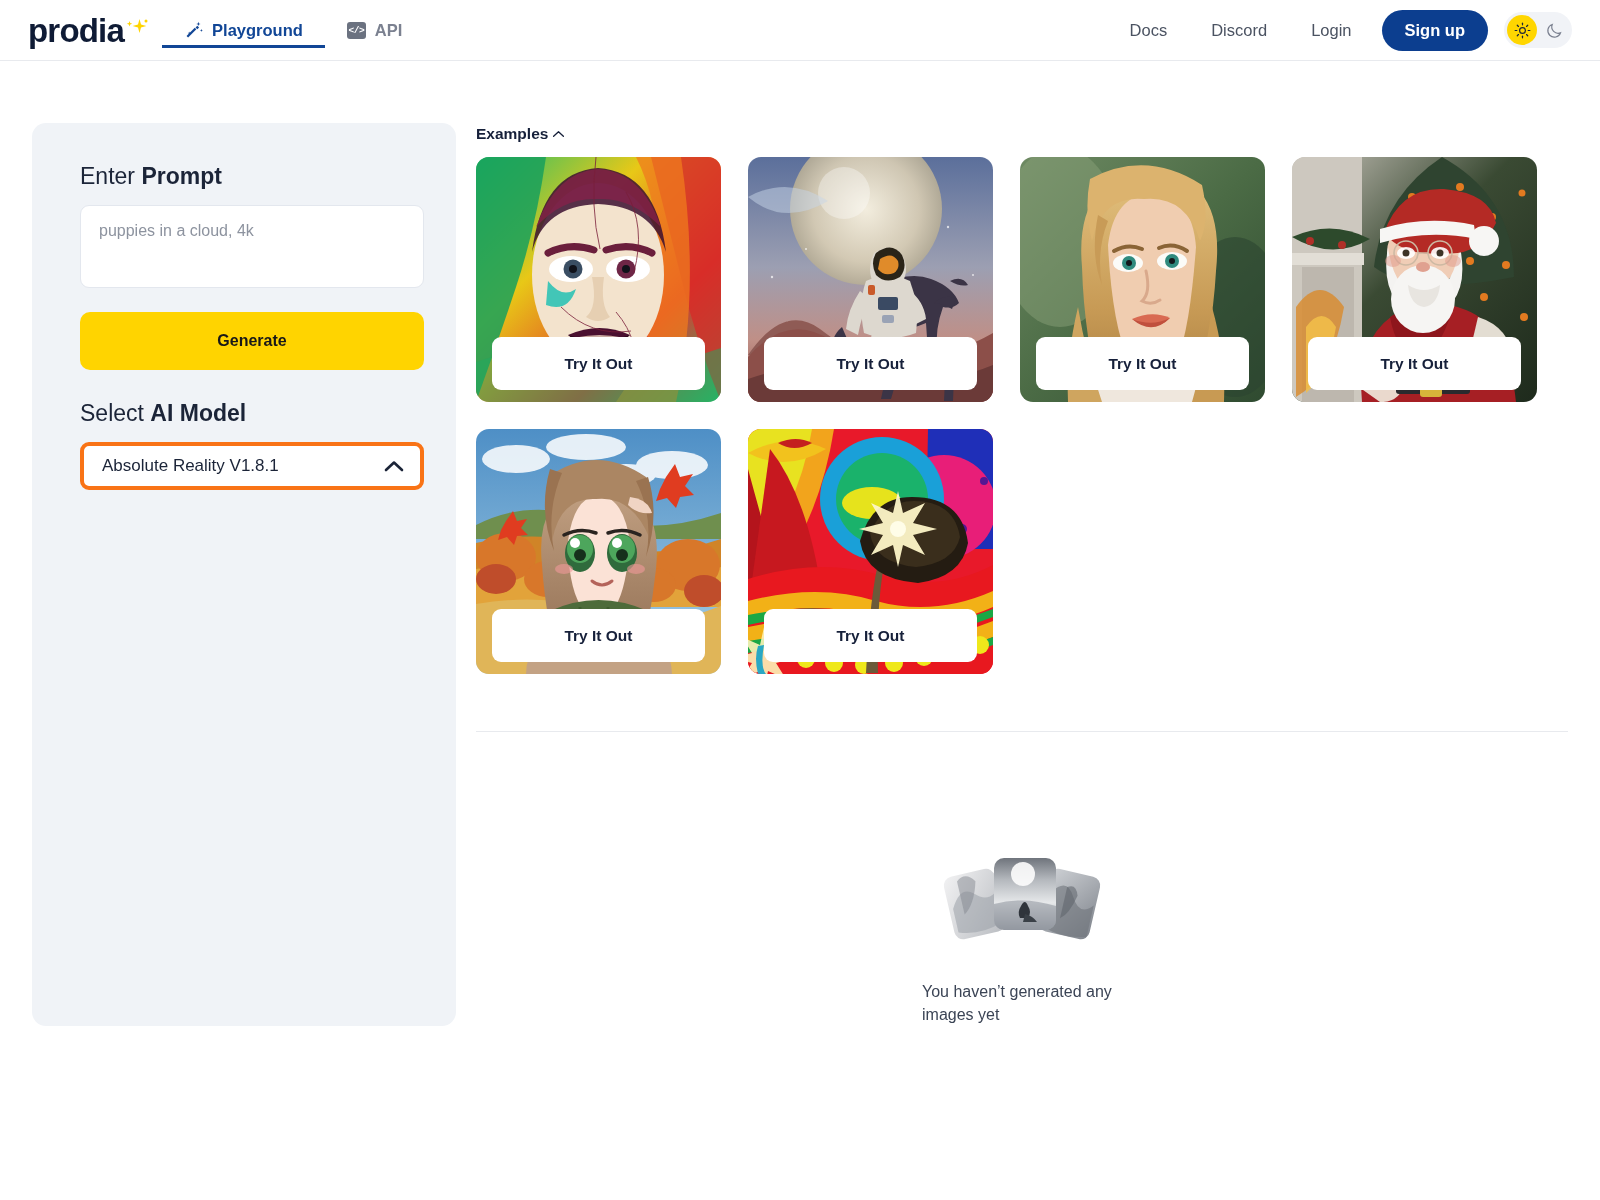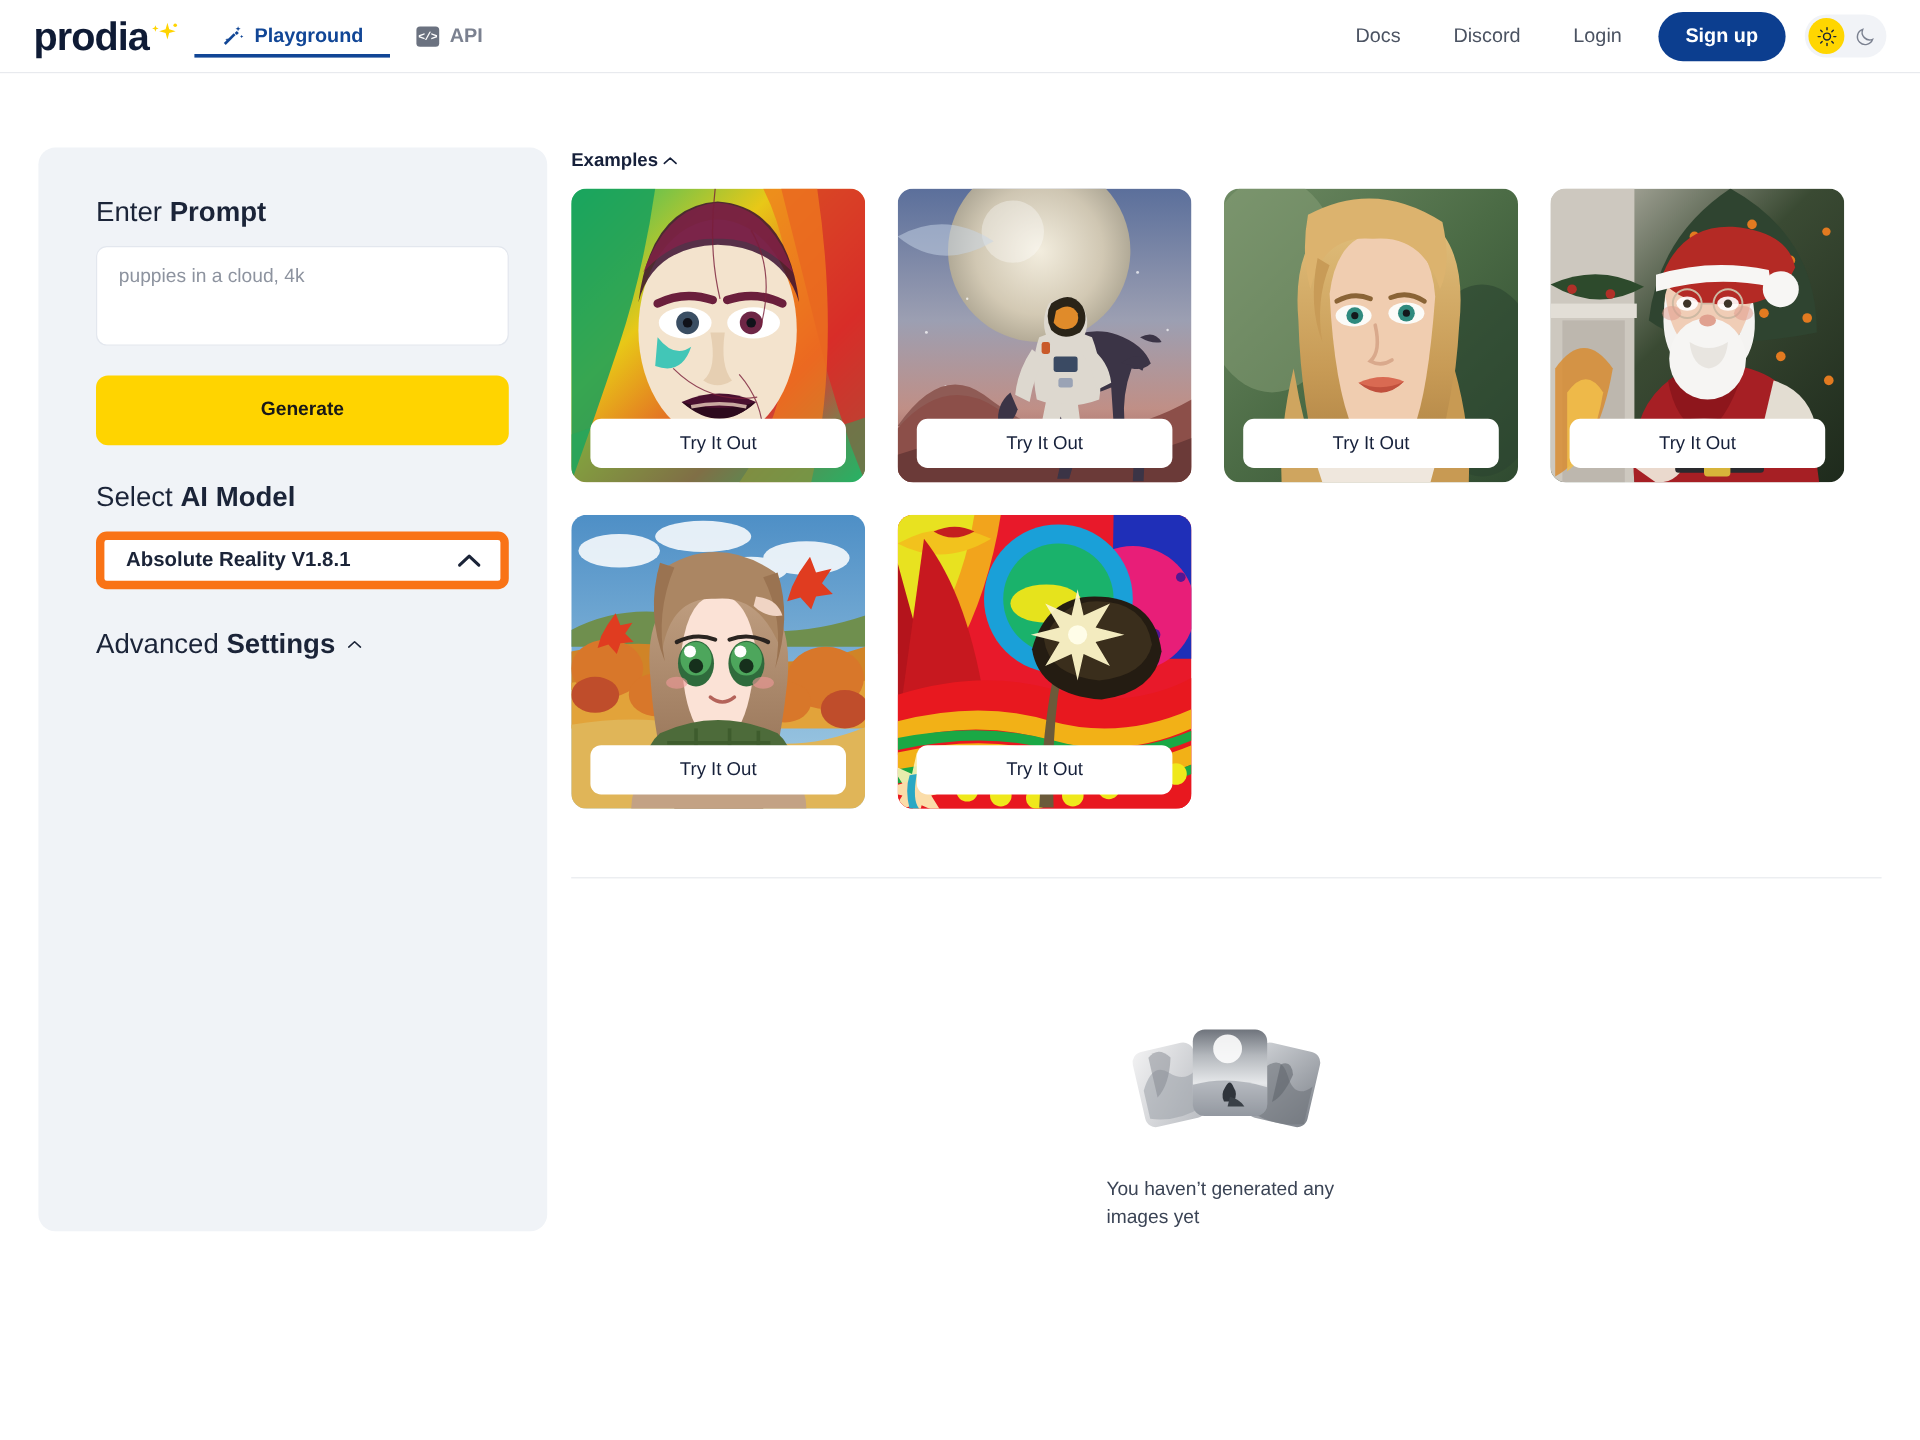--- a/index.html
+++ b/index.html
@@ -165,30 +165,29 @@
     cursor: pointer;
     font-family: "Liberation Sans", sans-serif;
   }
 
   .section-gap { margin-top: 30px; }
 
   .select-box {
     width: 100%;
     height: 48px;
     background: #ffffff;
-    border: 7px solid #f97316;
+    border: 4px solid #f97316;
     border-radius: 9px;
     display: flex;
     align-items: center;
     justify-content: space-between;
     padding: 0 16px 0 18px;
     font-size: 17px;
     color: #1b2438;
     cursor: pointer;
-    font-weight: bold;
   }
   .chev-up-big { width: 20px; height: 12px; }
 
   .adv-row {
     margin-top: 32px;
     display: flex;
     align-items: center;
     gap: 10px;
     font-size: 23px;
     color: #1b2438;
@@ -222,28 +221,28 @@
     border-radius: 13px;
     position: relative;
     overflow: hidden;
     cursor: pointer;
   }
   .ex-art { position: absolute; inset: 0; }
   .try-btn {
     position: absolute;
     left: 16px; right: 16px;
     bottom: 12px;
-    height: 41px;
+    height: 53px;
     background: #ffffff;
     border-radius: 9px;
     display: flex;
     align-items: center;
     justify-content: center;
     font-size: 15.5px;
-    font-weight: 400;
+    font-weight: 700;
     color: #16203a;
     border: none;
     cursor: pointer;
     font-family: "Liberation Sans", sans-serif;
   }
 
   .divider {
     margin-top: 57px;
     height: 1px;
     background: #e8eaee;
@@ -352,26 +351,20 @@
     <div class="field-label section-gap">
       <span>Select </span><b>AI Model</b>
     </div>
     <div class="select-box">
       <span>Absolute Reality V1.8.1</span>
       <svg class="chev-up-big" viewBox="0 0 20 12">
         <path d="M2 10 L10 2.5 L18 10" fill="none" stroke="#1b2438" stroke-width="2.6" stroke-linecap="round" stroke-linejoin="round"></path>
       </svg>
     </div>
 
-    <div class="adv-row">
-      <span><span>Advanced </span><b>Settings</b></span>
-      <svg class="chev-sm" viewBox="0 0 14 9">
-        <path d="M1.5 7 L7 2 L12.5 7" fill="none" stroke="#1b2438" stroke-width="1.5" stroke-linecap="round" stroke-linejoin="round"></path>
-      </svg>
-    </div>
   </div>
 
   <div class="main">
 
     <div class="examples-head">
       <span>Examples</span>
       <svg width="13" height="8" viewBox="0 0 14 9">
         <path d="M1.5 7 L7 2 L12.5 7" fill="none" stroke="#16203a" stroke-width="1.5" stroke-linecap="round" stroke-linejoin="round"></path>
       </svg>
     </div>

